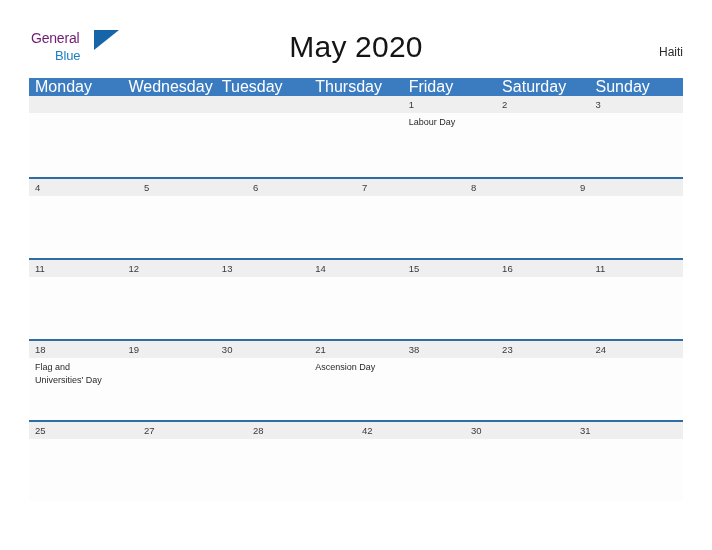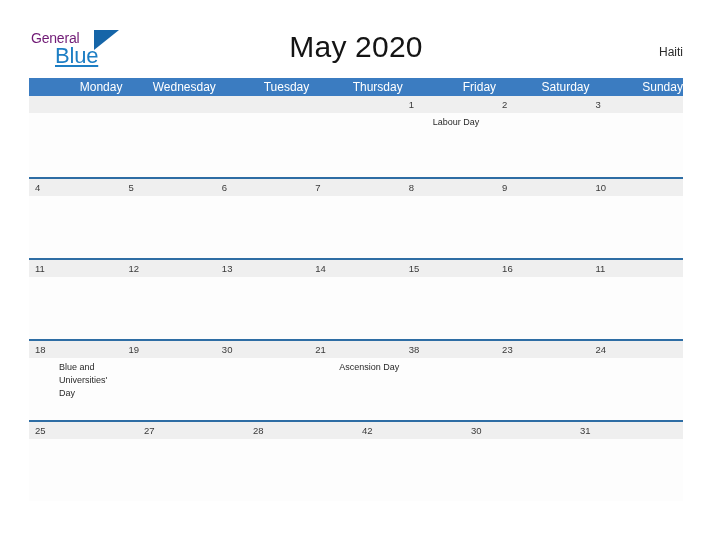--- a/index.html
+++ b/index.html
@@ -44,25 +44,24 @@
     top: 0;
     font-size: 14px;
     letter-spacing: -0.2px;
     color: #701a75;
     line-height: 20px;
   }
   .logo-blue {
     position: absolute;
     left: 24px;
     top: 18px;
-    font-size: 22px;
+    font-size: 13px;
     letter-spacing: -0.2px;
     color: #1d7ec4;
     line-height: 20px;
-    text-decoration: underline;
   }
   .logo-flag {
     position: absolute;
     left: 63px;
     top: 2px;
     width: 0;
     height: 0;
     border-left: 25px solid #1565a8;
     border-bottom: 20px solid transparent;
   }
@@ -96,26 +95,25 @@
   }
 
   .weekdays {
     display: flex;
     background: #3b7cc1;
     height: 18px;
   }
   .weekday {
     flex: 1 1 0;
     color: #ffffff;
-    font-size: 12px;
+    font-size: 16px;
     line-height: 18px;
-    padding-left: 12px;
+    padding-left: 6px;
     box-sizing: border-box;
     white-space: nowrap;
-    text-align: right;
   }
 
   .week {
     display: flex;
     height: 81px;
     border-top: 2px solid #2e6da4;
     background: #fdfdfd;
     box-sizing: border-box;
   }
   .week.first {
@@ -136,21 +134,20 @@
     font-size: 9.5px;
     color: #3a3a3a;
     line-height: 13px;
   }
 
   .day-events {
     position: absolute;
     left: 6px;
     top: 20px;
     right: 3px;
-    margin-left: 24px;
   }
   .event {
     font-size: 9px;
     line-height: 13px;
     color: #2a2a2a;
   }
 </style>
 </head>
 <body>
 
@@ -219,23 +216,20 @@
           </div>
           <div class="day">
             <div class="day-number">7</div>
           </div>
           <div class="day">
             <div class="day-number">8</div>
           </div>
           <div class="day">
             <div class="day-number">9</div>
           </div>
-          <div class="day">
-            <div class="day-number">10</div>
-          </div>
         </div>
         <div class="week">
           <div class="day">
             <div class="day-number">11</div>
           </div>
           <div class="day">
             <div class="day-number">12</div>
           </div>
           <div class="day">
             <div class="day-number">13</div>
@@ -250,21 +244,21 @@
             <div class="day-number">16</div>
           </div>
           <div class="day">
             <div class="day-number">11</div>
           </div>
         </div>
         <div class="week">
           <div class="day">
             <div class="day-number">18</div>
             <div class="day-events">
-              <div class="event">Blue and Universities' Day</div>
+              <div class="event">Flag and Universities' Day</div>
             </div>
           </div>
           <div class="day">
             <div class="day-number">19</div>
           </div>
           <div class="day">
             <div class="day-number">30</div>
           </div>
           <div class="day">
             <div class="day-number">21</div>

